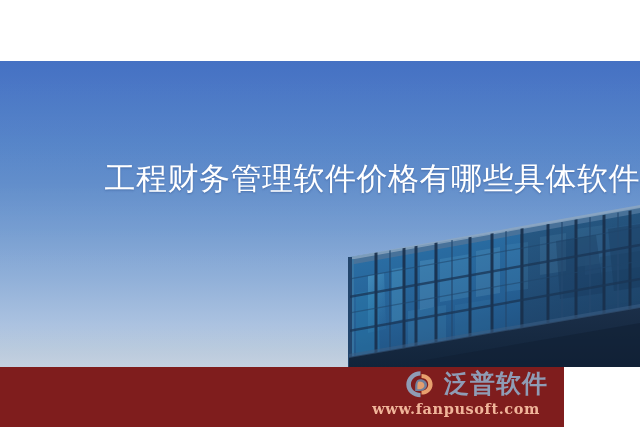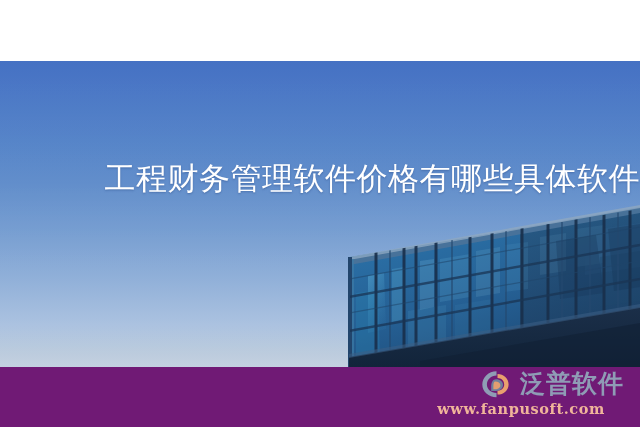--- a/index.html
+++ b/index.html
@@ -72,23 +72,23 @@
     letter-spacing: 0.5px;
     white-space: nowrap;
     text-shadow: 0 1px 2px rgba(20,50,110,0.35);
   }
 
   
   .footer {
     position: absolute;
     left: 0;
     top: 367px;
-    width: 640px;
+    width: 564px;
     height: 60px;
-    background: #701a75;
+    background: #7f1d1d;
   }
   .logo-block {
     position: absolute;
     right: 16px;
     top: 2px;
     display: flex;
     flex-direction: column;
     align-items: flex-end;
   }
   .logo-row {
@@ -100,21 +100,21 @@
   .logo-wordmark {
     font-family: "DejaVu Sans", "Liberation Sans", sans-serif;
     font-size: 25px;
     font-weight: bold;
     color: #8f9cb5;
     letter-spacing: 1px;
     line-height: 28px;
   }
   .logo-url {
     margin-top: 1px;
-    margin-right: 19px;
+    margin-right: 8px;
     font-family: "DejaVu Serif", "Liberation Serif", serif;
     font-size: 14.5px;
     font-weight: bold;
     color: #f0b59a;
     letter-spacing: 0.6px;
     line-height: 17px;
   }
 
   .top-white {
     position: absolute;

